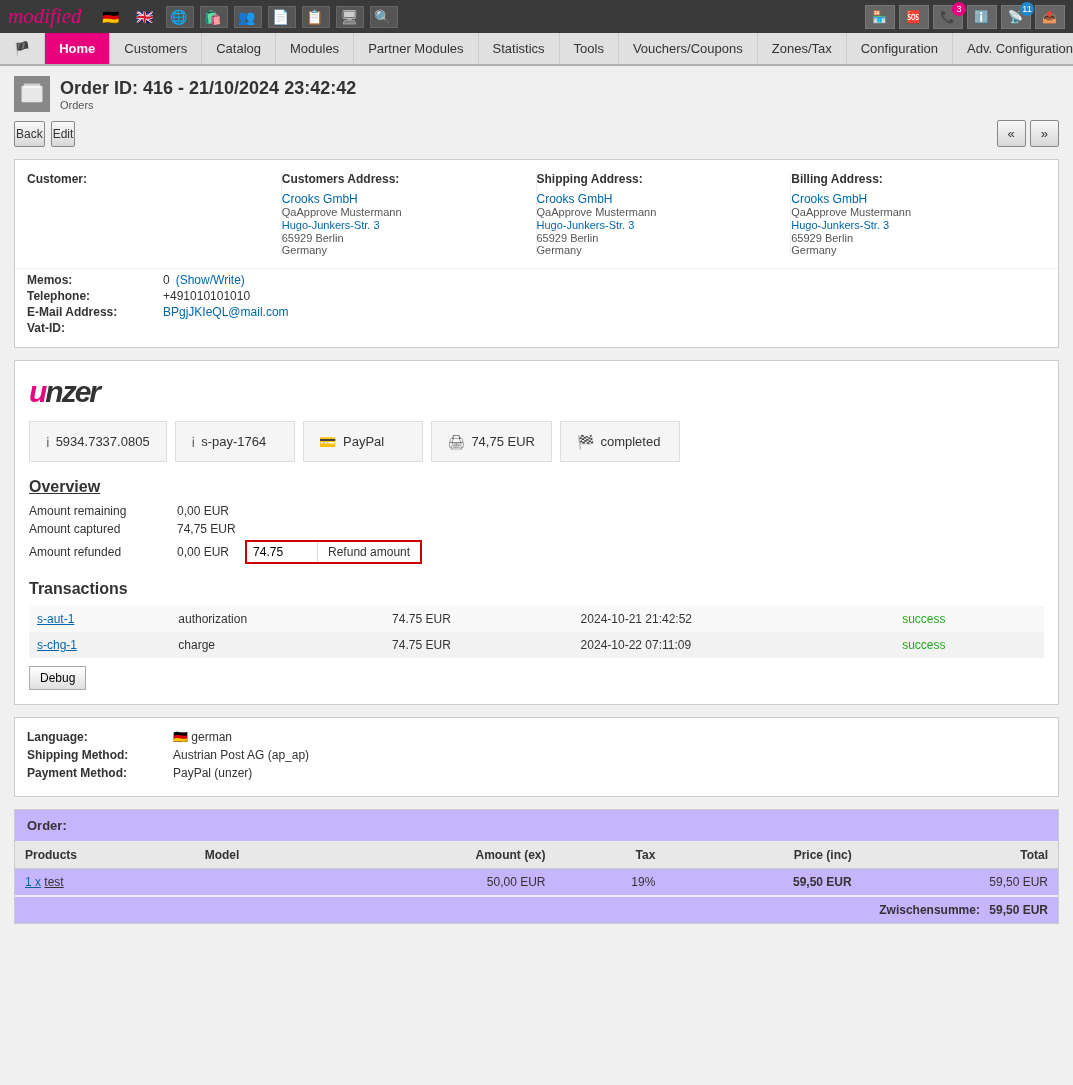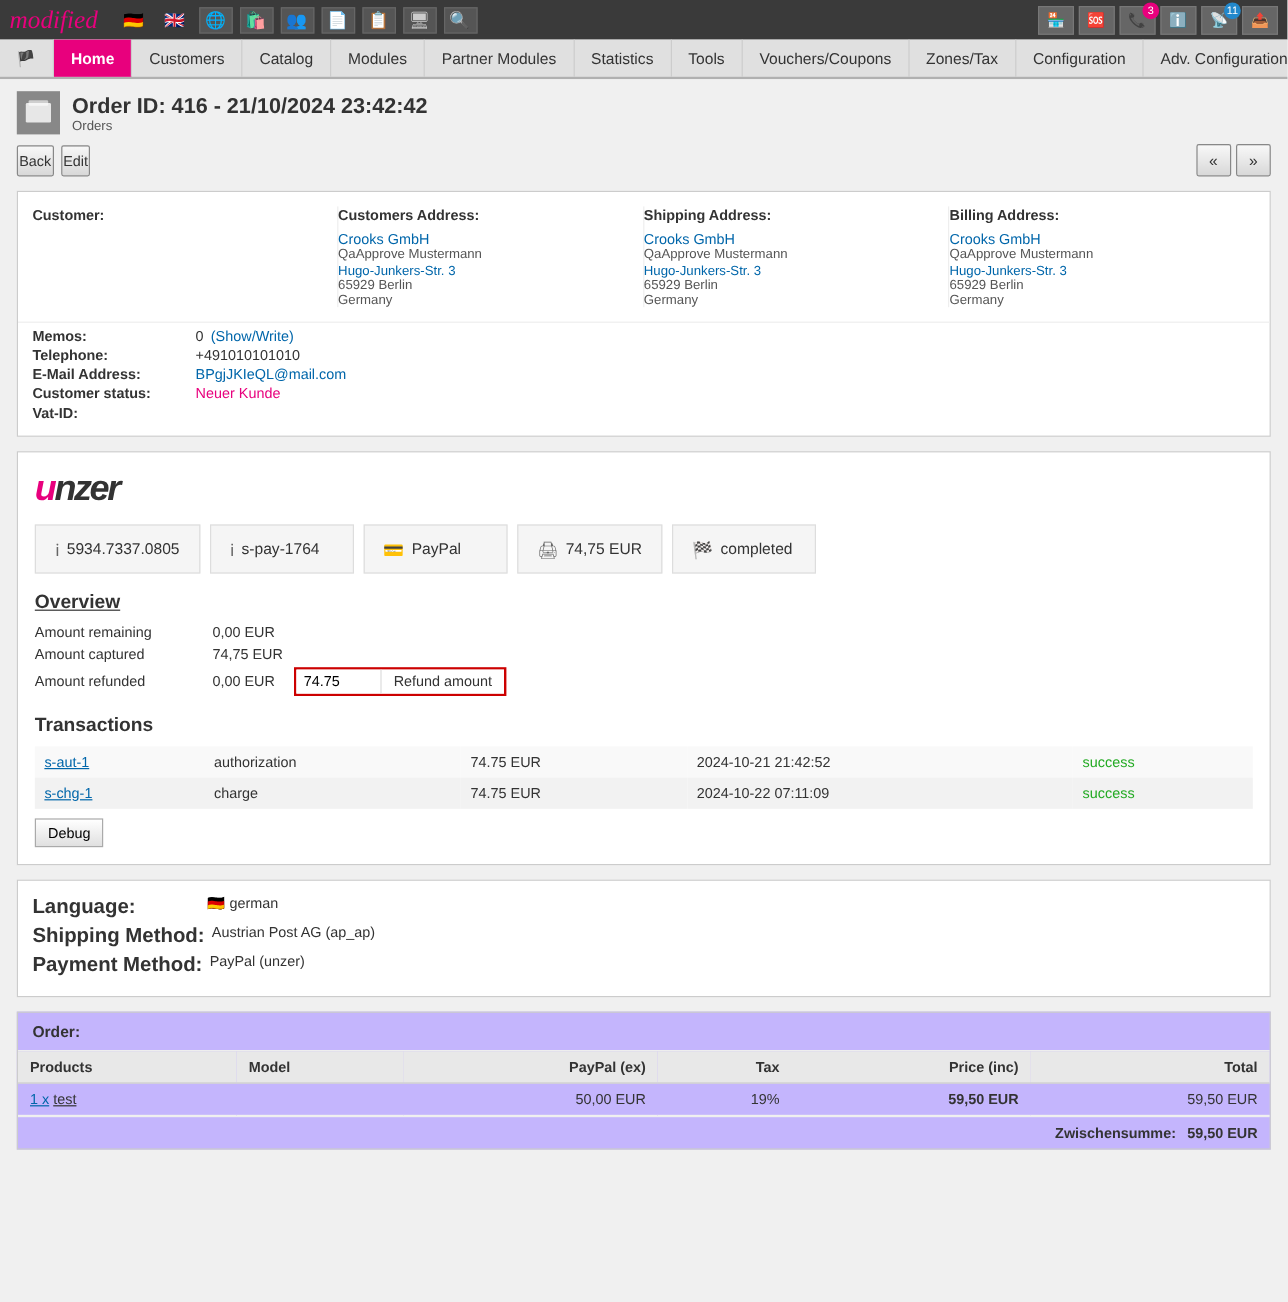--- a/index.html
+++ b/index.html
@@ -213,21 +213,21 @@
       padding: 4px 10px; cursor: pointer; font-size: 12px;
     }
 
     #order-meta {
       background: white;
       border: 1px solid #ccc;
       margin-bottom: 12px;
       padding: 12px;
     }
     .meta-row { display: flex; gap: 6px; margin-bottom: 4px; }
-    .meta-label { font-weight: bold; min-width: 140px; font-size: 17px; }
+    .meta-label { font-weight: bold; min-width: 140px; font-size: 12px; }
     .meta-value { font-size: 12px; }
 
     
     #order-section {
       background: #c4b5fd;
       border: 1px solid #ccc;
       margin-bottom: 12px;
     }
     #order-section .order-header {
       padding: 8px 12px;
@@ -358,24 +358,20 @@
         <span class="detail-value">0</span>
         <span class="detail-value" style="color:#0066aa; cursor:pointer;">(Show/Write)</span>
       </div>
       <div class="detail-row">
         <span class="detail-label">Telephone:</span>
         <span class="detail-value">+491010101010</span>
       </div>
       <div class="detail-row">
         <span class="detail-label">E-Mail Address:</span>
         <span class="detail-value" style="color:#0066aa; cursor:pointer;">BPgjJKIeQL@mail.com</span>
-      </div>
-      <div class="detail-row">
-        <span class="detail-label">Customer status:</span>
-        <span class="detail-value pink">Neuer Kunde</span>
       </div>
       <div class="detail-row">
         <span class="detail-label">Vat-ID:</span>
         <span class="detail-value"></span>
       </div>
     </div>
   </div>
 
   <div id="unzer-section">
     <div id="unzer-logo">
@@ -469,21 +465,21 @@
     </div>
   </div>
 
   <div id="order-section">
     <div class="order-header">Order:</div>
     <table class="products-table">
       <thead>
         <tr>
           <th>Products</th>
           <th>Model</th>
-          <th class="right">PayPal (ex)</th>
+          <th class="right">Amount (ex)</th>
           <th class="right">Tax</th>
           <th class="right">Price (inc)</th>
           <th class="right">Total</th>
         </tr>
       </thead>
       <tbody id="products-tbody">
           <tr>
     <td>
       <a href="#" style="color:#0066aa;">1 x</a>
       <a href="#" style="color:#333;"> test</a>

